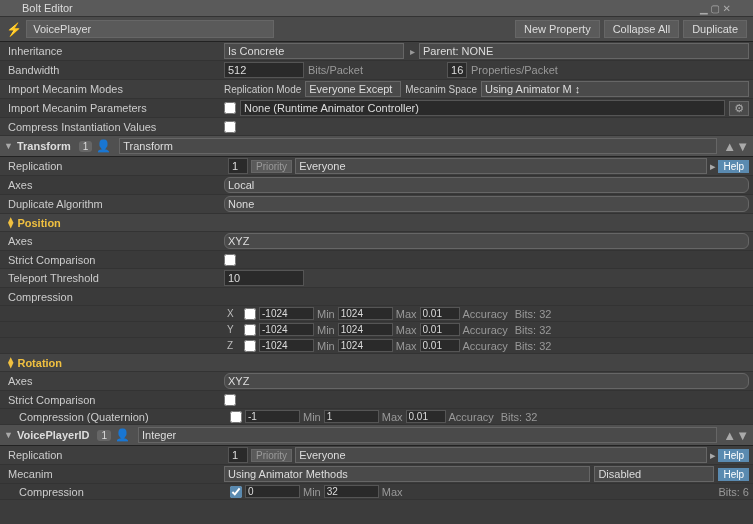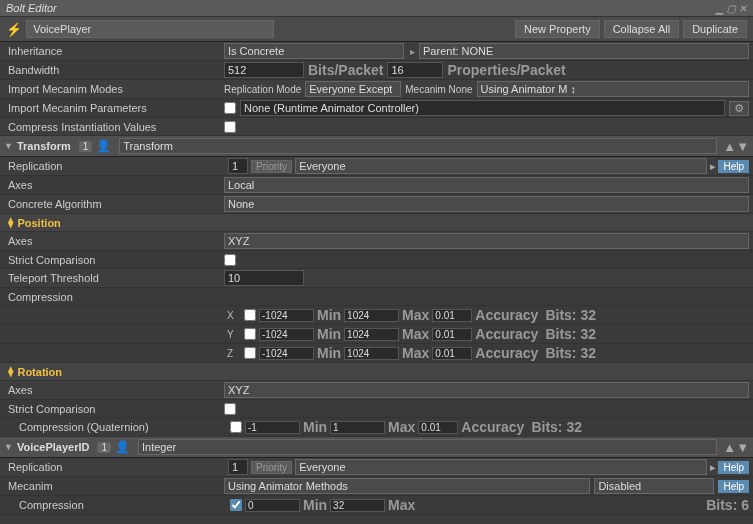--- a/index.html
+++ b/index.html
@@ -7,28 +7,27 @@
       font-family: Arial, sans-serif;
       font-size: 11px;
       background: #3c3c3c;
       color: #ddd;
       width: 753px;
       height: 524px;
       overflow: hidden;
     }
     .title-bar {
       background: #5a5a5a;
-      padding: 2px 6px;
+      padding: 2px 22px;
       font-size: 11px;
       color: #ddd;
       border-bottom: 1px solid #333;
       display: flex;
       align-items: center;
       gap: 6px;
-      font-style: italic;
     }
     .header-bar {
       background: #4a4a4a;
       padding: 3px 6px;
       display: flex;
       align-items: center;
       gap: 4px;
       border-bottom: 1px solid #222;
     }
     .header-bar .asset-name {
@@ -84,21 +83,21 @@
     .dropdown {
       background: #4a4a4a;
       border: 1px solid #666;
       color: #ddd;
       padding: 1px 3px;
       font-size: 11px;
       appearance: none;
       -webkit-appearance: none;
       cursor: pointer;
     }
-    .dropdown-wide { width: 100%; }
+    .dropdown-wide { width: 100%; border-radius: 6px; }
     .section-header {
       background: #505050;
       display: flex;
       align-items: center;
       padding: 2px 4px;
       border-bottom: 1px solid #222;
       cursor: pointer;
       gap: 4px;
     }
     .section-header .section-title {
@@ -169,21 +168,21 @@
     }
     .axis-label { width: 14px; }
     .num-input {
       background: #2a2a2a;
       border: 1px solid #555;
       color: #ddd;
       font-size: 10px;
       padding: 0 2px;
       width: 55px;
     }
-    .axis-meta { color: #999; font-size: 14px; font-weight: bold; }
+    .axis-meta { color: #999; font-size: 11px; }
     .small-check { width: 12px; height: 12px; }
     input[type="checkbox"] {
       accent-color: #5a8ab0;
       width: 12px;
       height: 12px;
     }
   </style>
 </head>
 <body>
 
@@ -214,33 +213,33 @@
         <option>Parent: NONE</option>
       </select>
     </div>
   </div>
 
   <div class="row">
     <div class="label">Bandwidth</div>
     <div class="field" style="display:flex; align-items:center; gap:4px;">
       <input type="text" class="text-input" style="width: 80px;" value="512">
       <span class="axis-meta">Bits/Packet</span>
-      <input type="text" class="text-input" style="width: 56px; " value="16">
+      <input type="text" class="text-input" style="width: 20px; margin-left: 80px;" value="16">
       <span class="axis-meta">Properties/Packet</span>
     </div>
   </div>
 
   <div class="row">
     <div class="label">Import Mecanim Modes</div>
     <div class="field" style="display:flex; gap:4px; align-items:center;">
       <span style="color:#ccc; font-size:10px;">Replication Mode</span>
       <select class="dropdown" style="width:96px;">
         <option>Everyone Except ↕</option>
       </select>
-      <span style="color:#ccc; font-size:10px;">Mecanim None</span>
+      <span style="color:#ccc; font-size:10px;">Mecanim Space</span>
       <select class="dropdown" style="flex:1;">
         <option>Using Animator M ↕</option>
       </select>
     </div>
   </div>
 
   <div class="row">
     <div class="label">Import Mecanim Parameters</div>
     <div class="field" style="display:flex; gap:4px; align-items:center;">
       <input type="checkbox" style="">
@@ -283,21 +282,21 @@
   <div class="row">
     <div class="label">Axes</div>
     <div class="field">
       <select class="dropdown dropdown-wide">
         <option>Local</option>
       </select>
     </div>
   </div>
 
   <div class="row">
-    <div class="label">Concrete Algorithm</div>
+    <div class="label">Duplicate Algorithm</div>
     <div class="field">
       <select class="dropdown dropdown-wide">
         <option>None</option>
       </select>
     </div>
   </div>
 
   <div class="subsection-header">
     <span class="subsection-icon">⧫</span>
     <span class="subsection-title">Position</span>

